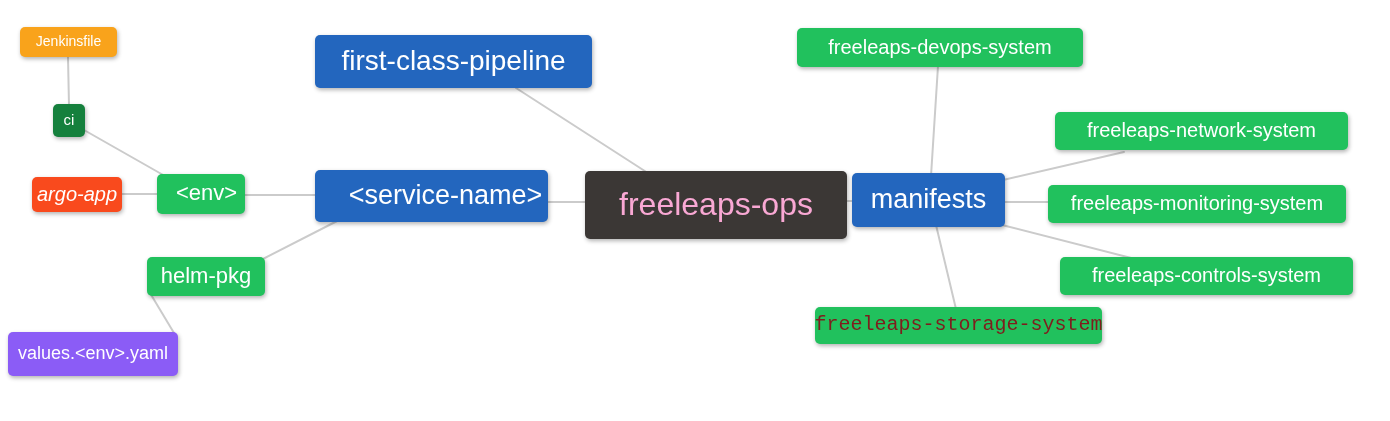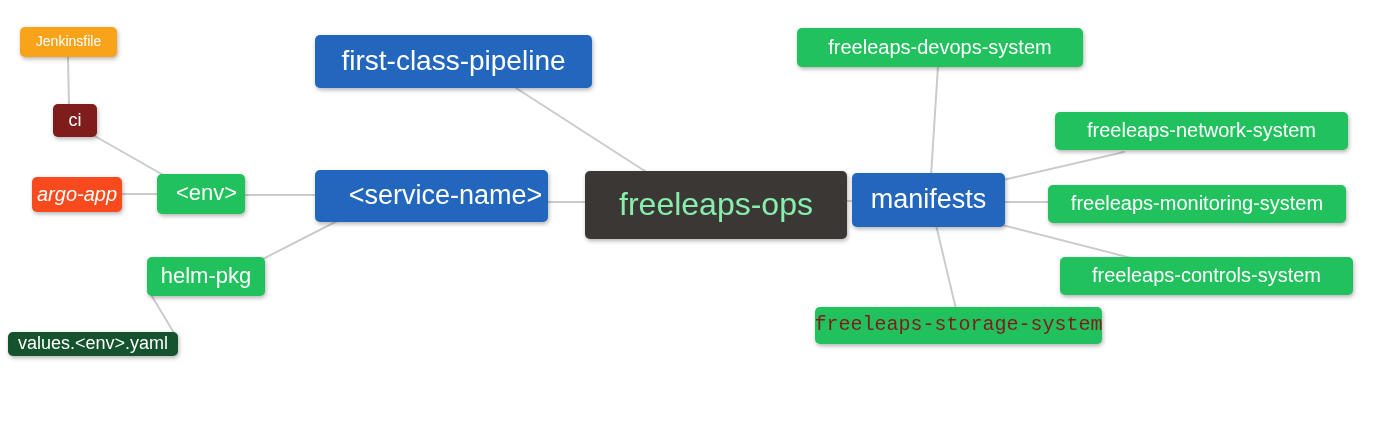--- a/index.html
+++ b/index.html
@@ -63,47 +63,47 @@
       <line x1="546" y1="202" x2="588" y2="202" stroke="#cbcbcb" stroke-width="2" stroke-linecap="round"></line>
       <line x1="844" y1="201" x2="856" y2="201" stroke="#cbcbcb" stroke-width="2" stroke-linecap="round"></line>
       <line x1="938" y1="66" x2="931" y2="176" stroke="#cbcbcb" stroke-width="2" stroke-linecap="round"></line>
       <line x1="1003" y1="180" x2="1124" y2="152" stroke="#cbcbcb" stroke-width="2" stroke-linecap="round"></line>
       <line x1="1003" y1="202" x2="1052" y2="202" stroke="#cbcbcb" stroke-width="2" stroke-linecap="round"></line>
       <line x1="1002" y1="225" x2="1143" y2="261" stroke="#cbcbcb" stroke-width="2" stroke-linecap="round"></line>
       <line x1="936" y1="225" x2="956" y2="309" stroke="#cbcbcb" stroke-width="2" stroke-linecap="round"></line>
     </svg>
   <div class="node-layer">
       <div class="node" style="left: 585px; top: 171px; width: 262px; height: 68px; background: rgb(59, 55, 53); font-size: 32px;">
-        <span style="color: #86efac;">freeleaps-ops</span>
+        <span style="color: #f9a8d4;">freeleaps-ops</span>
       </div>
       <div class="node" style="left: 315px; top: 35px; width: 277px; height: 53px; background: rgb(35, 102, 190); font-size: 28px;">
         <span style="color: rgb(255, 255, 255);">first-class-pipeline</span>
       </div>
       <div class="node" style="left: 315px; top: 170px; width: 233px; height: 52px; background: rgb(35, 102, 190); font-size: 27px; padding-left: 28px;">
         <span style="color: rgb(255, 255, 255);">&lt;service-name&gt;</span>
       </div>
       <div class="node" style="left: 852px; top: 173px; width: 153px; height: 54px; background: rgb(35, 102, 190); font-size: 27px;">
         <span style="color: rgb(255, 255, 255);">manifests</span>
       </div>
       <div class="node" style="left: 157px; top: 174px; width: 88px; height: 40px; background: rgb(33, 193, 93); font-size: 22px;">
         <span style="color: rgb(255, 255, 255); margin-left: 11px;">&lt;env&gt;</span>
       </div>
       <div class="node" style="left: 147px; top: 257px; width: 118px; height: 39px; background: rgb(33, 193, 93); font-size: 22px;">
         <span style="color: rgb(255, 255, 255);">helm-pkg</span>
       </div>
       <div class="node" style="left: 32px; top: 177px; width: 90px; height: 35px; background: rgb(249, 74, 29); font-size: 20px; font-style: italic;">
         <span style="color: rgb(255, 255, 255);">argo-app</span>
       </div>
-      <div class="node" style="left: 53px; top: 104px; width: 44px; height: 33px; background: #7f1d1d; font-size: 18px;">
+      <div class="node" style="left: 53px; top: 104px; width: 32px; height: 33px; background: #15803d; font-size: 15px;">
         <span style="color: rgb(255, 255, 255);">ci</span>
       </div>
       <div class="node" style="left: 20px; top: 27px; width: 97px; height: 30px; background: rgb(249, 163, 27); font-size: 14px;">
         <span style="color: rgb(255, 255, 255);">Jenkinsfile</span>
       </div>
-      <div class="node" style="left: 8px; top: 332px; width: 170px; height: 24px; background: #14532d; font-size: 18px;">
+      <div class="node" style="left: 8px; top: 332px; width: 170px; height: 44px; background: #8b5cf6; font-size: 18px;">
         <span style="color: rgb(255, 255, 255);">values.&lt;env&gt;.yaml</span>
       </div>
       <div class="node" style="left: 797px; top: 28px; width: 286px; height: 39px; background: rgb(33, 193, 93); font-size: 20px;">
         <span style="color: rgb(255, 255, 255);">freeleaps-devops-system</span>
       </div>
       <div class="node" style="left: 1055px; top: 112px; width: 293px; height: 38px; background: rgb(33, 193, 93); font-size: 20px;">
         <span style="color: rgb(255, 255, 255);">freeleaps-network-system</span>
       </div>
       <div class="node" style="left: 1048px; top: 185px; width: 298px; height: 38px; background: rgb(33, 193, 93); font-size: 20px;">
         <span style="color: rgb(255, 255, 255);">freeleaps-monitoring-system</span>

